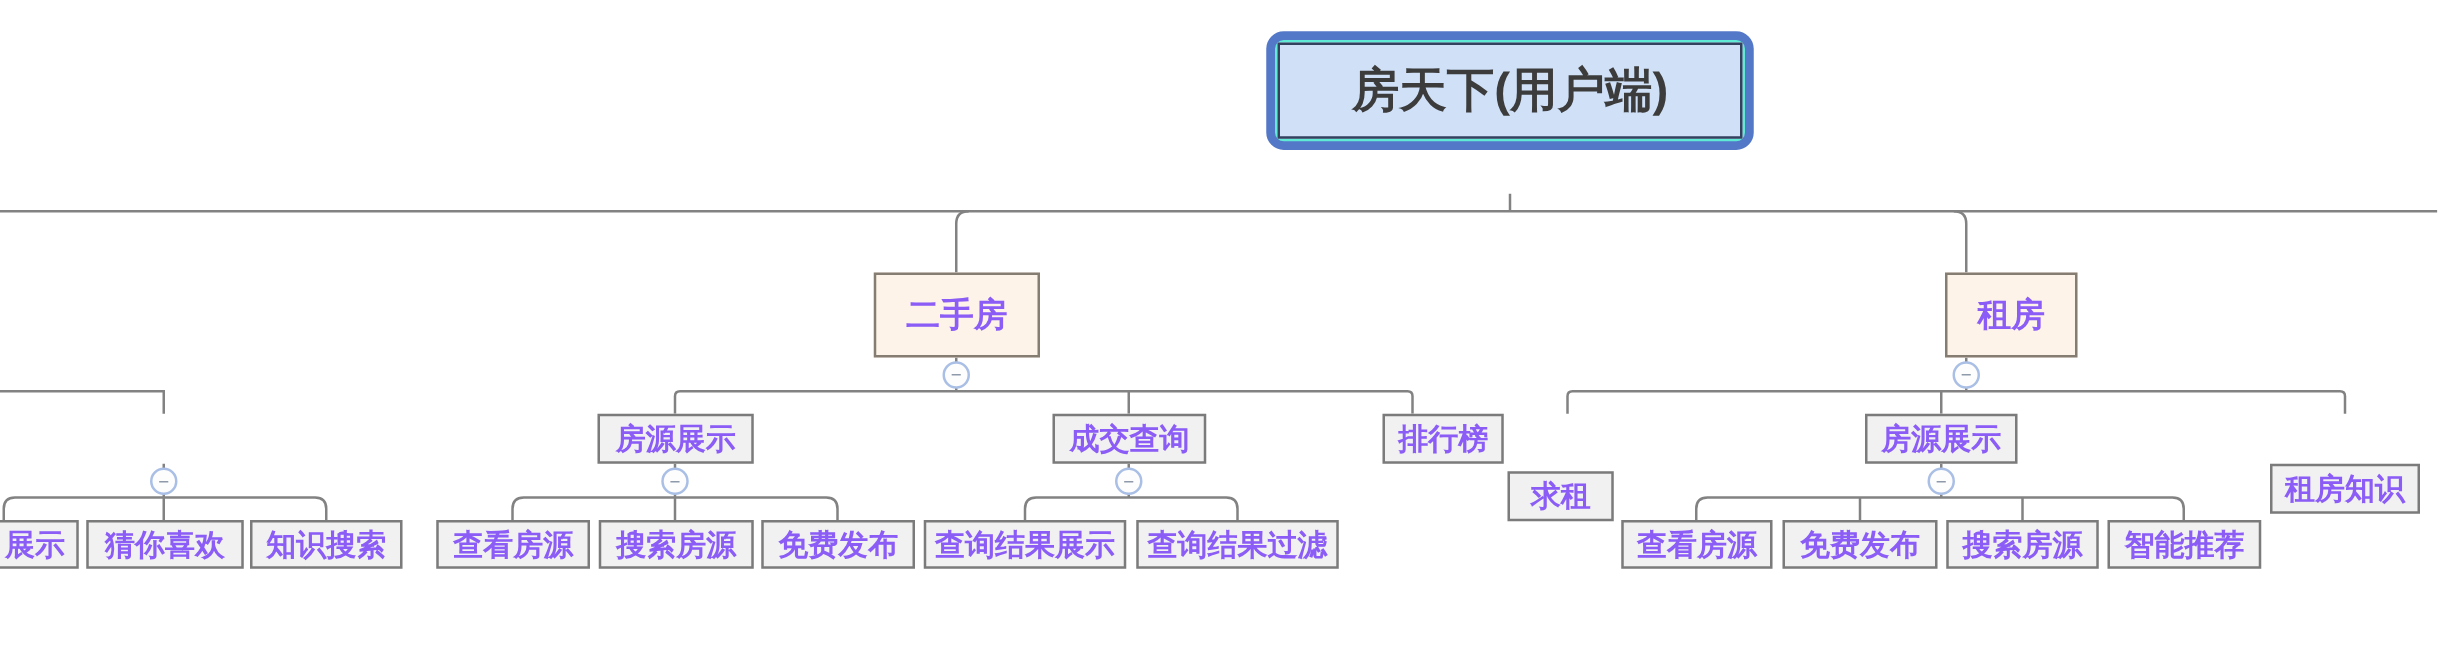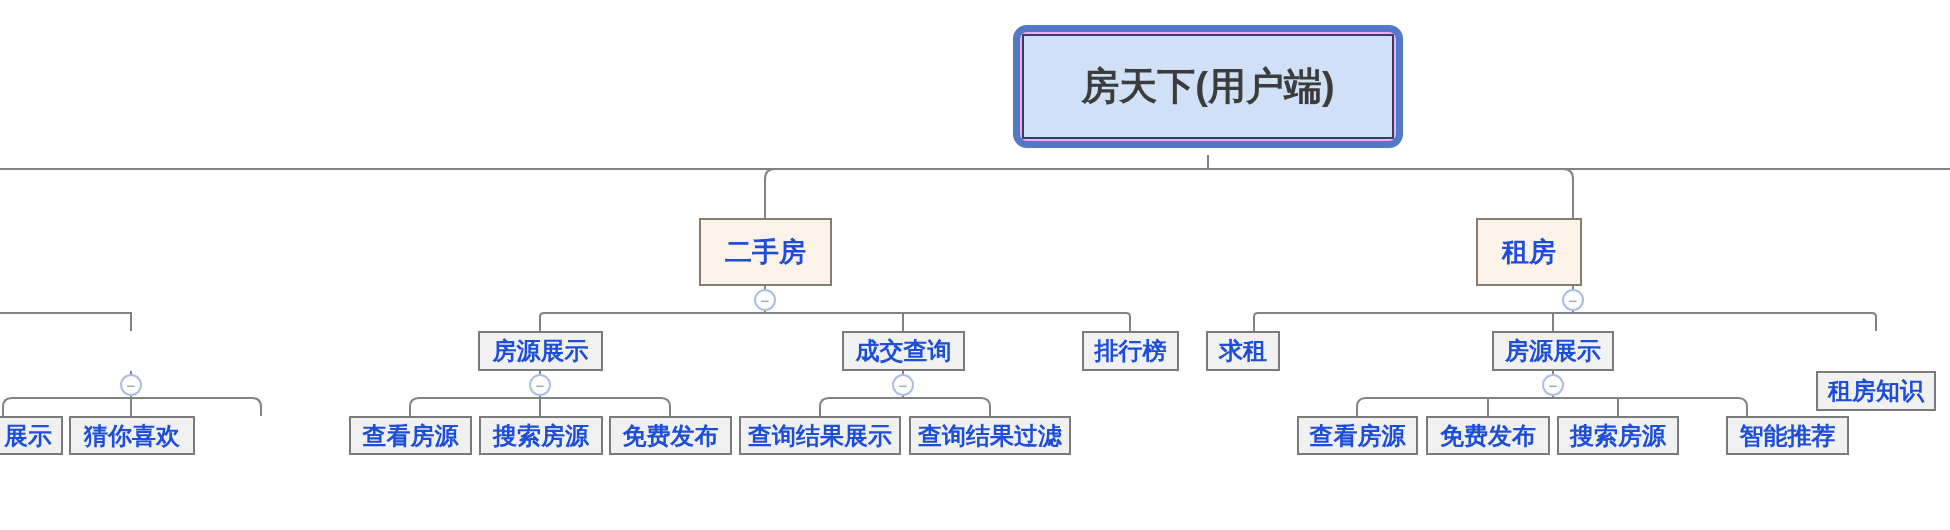--- a/index.html
+++ b/index.html
@@ -20,43 +20,43 @@
     left: 0; top: 0;
     width: 1950px; height: 530px;
     pointer-events: none;
   }
   .node {
     position: absolute;
     display: flex;
     align-items: center;
     justify-content: center;
     box-sizing: border-box;
-    color: #1d4ed8;
+    color: #8b5cf6;
     font-weight: 700;
     white-space: nowrap;
     background: #f1f1f1;
     border: 2px solid #7b7b7b;
   }
   .lvl3 { top: 331px; height: 40px; font-size: 24px; }
   .lvl4 { top: 416px; height: 39px; font-size: 24px; }
   .lvl4.cut-left { justify-content: flex-end; padding-right: 9px; }
   .lvl2 {
     top: 218px; height: 68px;
     background: #fdf3e8;
     border: 2px solid #857d72;
     font-size: 27px;
   }
   .root-outer {
     position: absolute;
     left: 1013px; top: 25px;
-    width: 390px; height: 123px;
+    width: 390px; height: 95px;
     box-sizing: border-box;
     border: 7px solid #5478c8;
     border-radius: 14px;
-    background: #f0abfc;
+    background: #5eead4;
     padding: 2px;
   }
   .root-inner {
     width: 100%; height: 100%;
     box-sizing: border-box;
     border: 2px solid #33415f;
     background: #cfe0f7;
     display: flex;
     align-items: center;
     justify-content: center;
@@ -119,43 +119,44 @@
       <path d="M1488 398 V416"></path>
       <path d="M1618 398 V416"></path>
     </g>
   </svg>
 
   <div class="root-outer">
     <div class="root-inner">房天下(用户端)</div>
   </div>
 
   <div class="node lvl2" style="left:699px;width:133px;">二手房</div>
-  <div class="node lvl2" style="left:1476px;width:106px;">租房</div>
+  <div class="node lvl2" style="left:1556px;width:106px;">租房</div>
 
   <div class="node lvl3" style="left:478px;width:125px;">房源展示</div>
   <div class="node lvl3" style="left:842px;width:123px;">成交查询</div>
-  <div class="node lvl3" style="left:1082px;width:97px;">排行榜</div>
-  <div class="node lvl3" style="left:1206px;width:74px;">求租</div>
+  <div class="node lvl3" style="left:1106px;width:97px;">排行榜</div>
+  <div class="node lvl3" style="left:1206px;width:85px;margin-top:46px;">求租</div>
   <div class="node lvl3" style="left:1492px;width:122px;">房源展示</div>
   <div class="node lvl3" style="left:1816px;width:120px;margin-top:40px;">租房知识</div>
 
   <div class="node lvl4 cut-left" style="left:-62px;width:125px;">展示</div>
   <div class="node lvl4" style="left:69px;width:126px;font-family:Liberation Mono, monospace;">猜你喜欢</div>
+  <div class="node lvl4" style="left:200px;width:122px;">知识搜索</div>
 
   <div class="node lvl4" style="left:349px;width:123px;">查看房源</div>
   <div class="node lvl4" style="left:479px;width:124px;">搜索房源</div>
   <div class="node lvl4" style="left:609px;width:123px;">免费发布</div>
 
   <div class="node lvl4" style="left:739px;width:162px;">查询结果展示</div>
   <div class="node lvl4" style="left:909px;width:162px;">查询结果过滤</div>
 
   <div class="node lvl4" style="left:1297px;width:121px;">查看房源</div>
   <div class="node lvl4" style="left:1426px;width:124px;">免费发布</div>
   <div class="node lvl4" style="left:1557px;width:122px;">搜索房源</div>
-  <div class="node lvl4" style="left:1726px;width:123px;">智能推荐</div>
+  <div class="node lvl4" style="left:1686px;width:123px;">智能推荐</div>
 
   <div class="collapse-btn" style="left:754px;top:289px;">−</div>
   <div class="collapse-btn" style="left:1562px;top:289px;">−</div>
   <div class="collapse-btn" style="left:120px;top:374px;">−</div>
   <div class="collapse-btn" style="left:529px;top:374px;">−</div>
   <div class="collapse-btn" style="left:892px;top:374px;">−</div>
   <div class="collapse-btn" style="left:1542px;top:374px;">−</div>
 
 </div>
 

